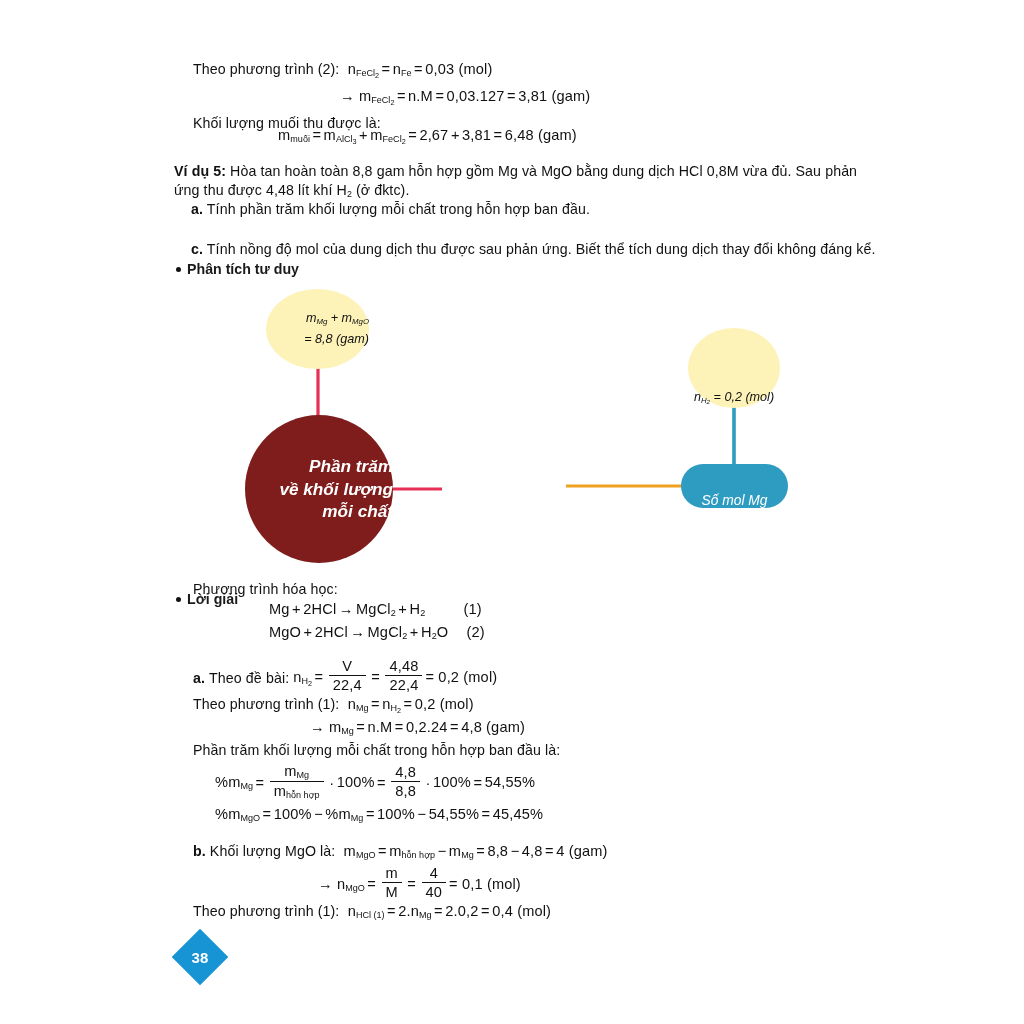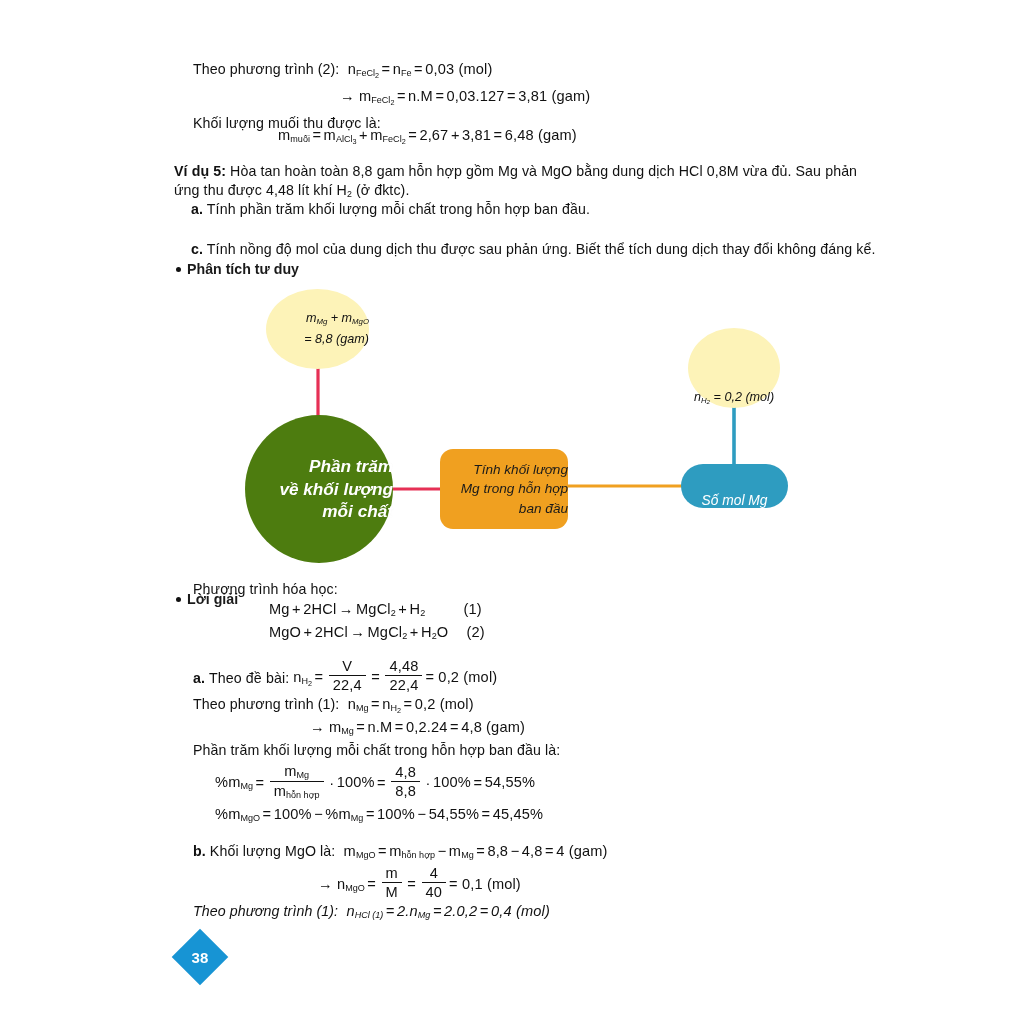--- a/index.html
+++ b/index.html
@@ -94,21 +94,21 @@
     font-style: italic;
   }
   .node-circle-yellow {
     background: #fdf3b8;
     border-radius: 50%;
     font-size: 12.6px;
     color: #111;
     line-height: 1.65;
   }
   .node-main {
-    background: #4d7c0f;
+    background: #7f1d1d;
     border-radius: 50%;
     color: #ffffff;
     font-weight: bold;
     font-size: 17.2px;
     line-height: 1.33;
     text-shadow: 0 0 1px rgba(0,0,0,0.05);
   }
   .node-orange {
     background: #f0a020;
     border-radius: 13px;
@@ -201,25 +201,20 @@
     </div>
     <div>= 8,8 (gam)</div>
   </div>
 
   <div class="node node-main" style="left:245px; top:415px; width:148px; height:148px; flex-direction:column;">
     <div>Phần trăm</div>
     <div>về khối lượng</div>
     <div>mỗi chất</div>
   </div>
 
-  <div class="node node-orange" style="left:440px; top:449px; width:128px; height:80px; flex-direction:column;">
-    <div>Tính khối lượng</div>
-    <div>Mg trong hỗn hợp</div>
-    <div>ban đầu</div>
-  </div>
 
   <div class="node node-teal" style="left:681px; top:464px; width:107px; height:44px;">
     <span>Số mol Mg</span>
   </div>
 
   <div class="node node-circle-yellow" style="left:688px; top:328px; width:92px; height:80px;">
     <span>
       <span>n</span><sub>H<sub style="font-size:0.8em;">2</sub></sub>&nbsp;<span>= 0,2 (mol)</span>
     </span>
   </div>
@@ -276,21 +271,21 @@
       &nbsp;m<sub>MgO</sub><span class="op">=</span>m<sub>hỗn hợp</sub><span class="op">−</span>m<sub>Mg</sub><span class="op">=</span>8,8<span class="op">−</span>4,8<span class="op">=</span>4 (gam)
     </span>
   </div>
 
   <div class="tline" style="left:318px; top:865px; height:40px; display:flex; align-items:center;">
     <span class="math">
       →&nbsp;n<sub>MgO</sub><span class="op">=</span><span class="frac"><span class="num">m</span><span class="den">M</span></span><span class="op">=</span><span class="frac"><span class="num">4</span><span class="den">40</span></span><span>= 0,1 (mol)</span>
     </span>
   </div>
 
-  <div class="tline" style="left:193px; top:902px;font-style:italic;">
+  <div class="tline" style="left:193px; top:902px;">
     <span>Theo phương trình (1):</span>
     <span class="math">
       &nbsp;n<sub>HCl (1)</sub><span class="op">=</span>2.n<sub>Mg</sub><span class="op">=</span>2.0,2<span class="op">=</span>0,4 (mol)
     </span>
   </div>
 
   <div class="page-badge" style="left:180px; top:937px;">
     <span>38</span>
   </div>
 

